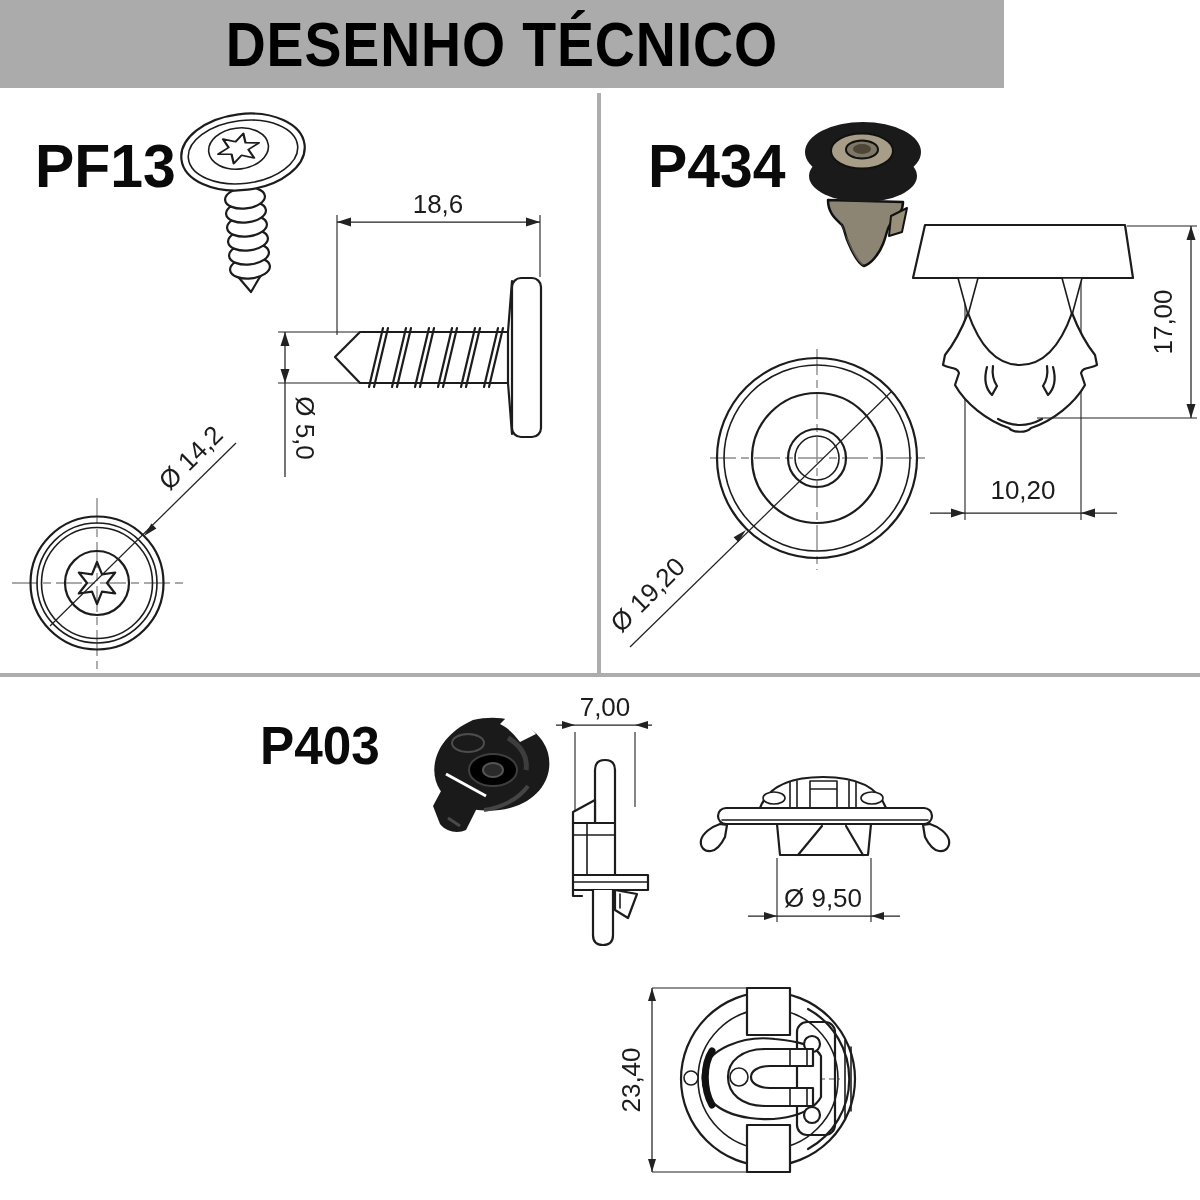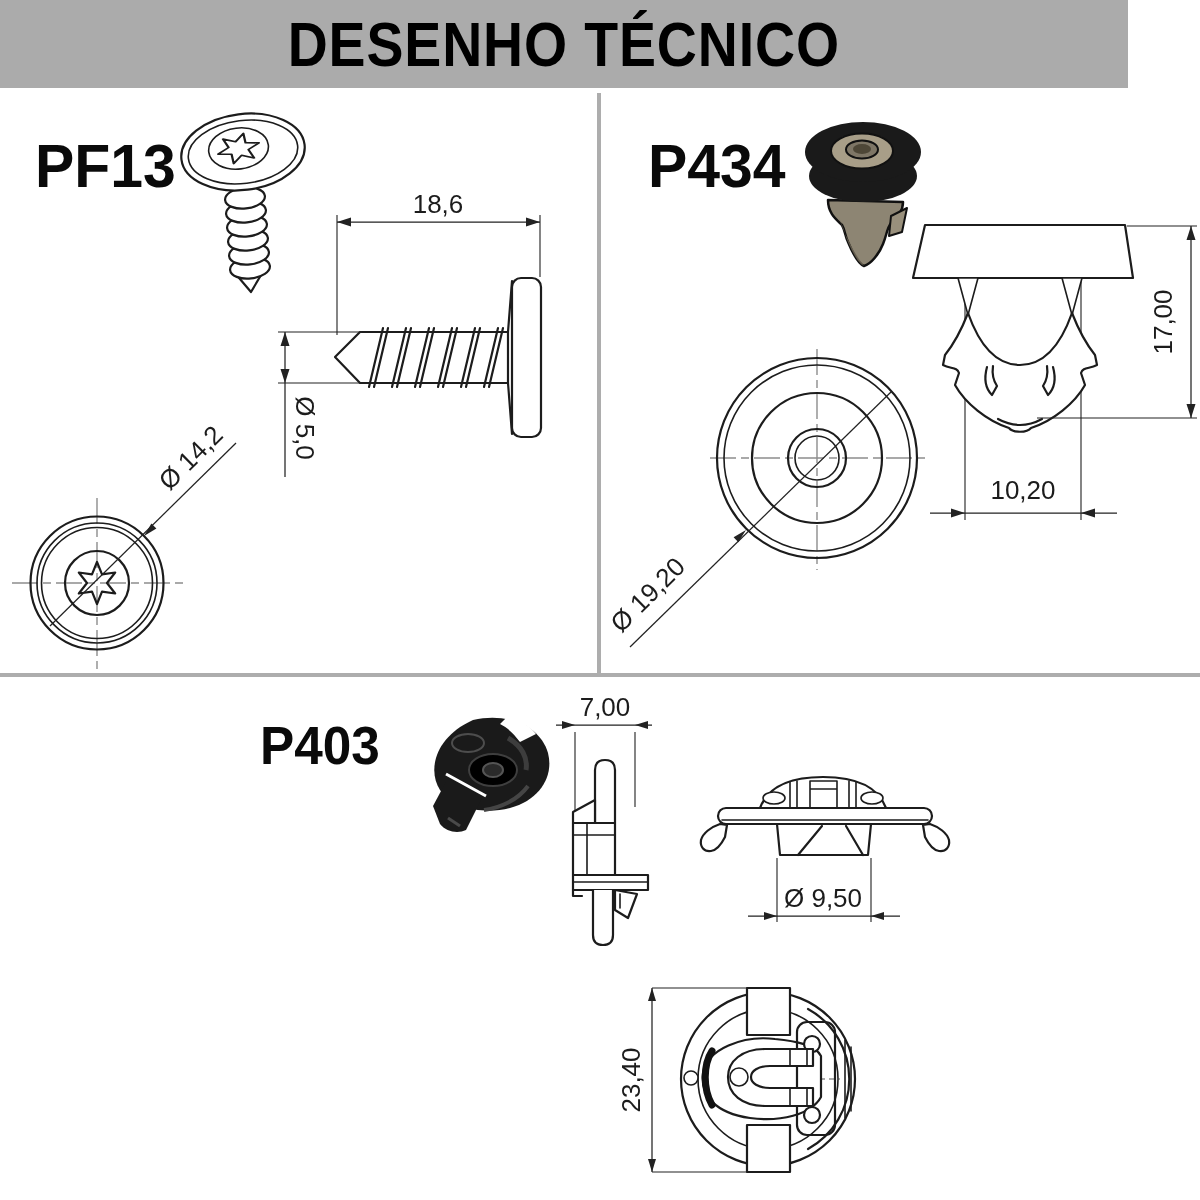--- a/index.html
+++ b/index.html
@@ -2,21 +2,21 @@
 <html style="--header-bg: #ababab; --divider: #adadad; --line: #1c1c1c; --centerline: #8d8d8d; --dim: #222222; --render-black: #1a1a1a; --render-tan: #a89e88; --render-tan-dark: #857c6a;"><head>
 <meta charset="utf-8">
 <style>
   :root{
     --header-bg:#ababab; --divider:#adadad; --line:#1c1c1c; --centerline:#8d8d8d;
     --dim:#222222; --render-black:#1a1a1a; --render-tan:#a89e88; --render-tan-dark:#857c6a;
   }
   *{margin:0;padding:0;box-sizing:border-box}
   body{background:#ffffff;font-family:"Liberation Sans",sans-serif}
   #page{position:relative;width:1200px;height:1200px;background:#fff;overflow:hidden}
-  .header{position:absolute;left:0;top:0;width:1128px;height:88px;background:var(--header-bg);
+  .header{position:absolute;left:0;top:0;width:1004px;height:88px;background:var(--header-bg);
           display:flex;align-items:center;justify-content:center}
   .header .title{font-size:63px;font-weight:800;color:#000;letter-spacing:1px;
                  transform:scaleX(0.88);white-space:nowrap}
   .divider-v{position:absolute;left:597px;top:93px;width:4px;height:584px;background:var(--divider)}
   .divider-h{position:absolute;left:0;top:673px;width:1200px;height:4px;background:var(--divider)}
   .part-label{position:absolute;font-weight:800;color:#0a0a0a;transform:scaleX(0.95);
               transform-origin:left center;white-space:nowrap}
   #label-pf13{left:35px;top:130px;font-size:62px}
   #label-p434{left:648px;top:130px;font-size:62px}
   #label-p403{left:260px;top:714px;font-size:54px}

